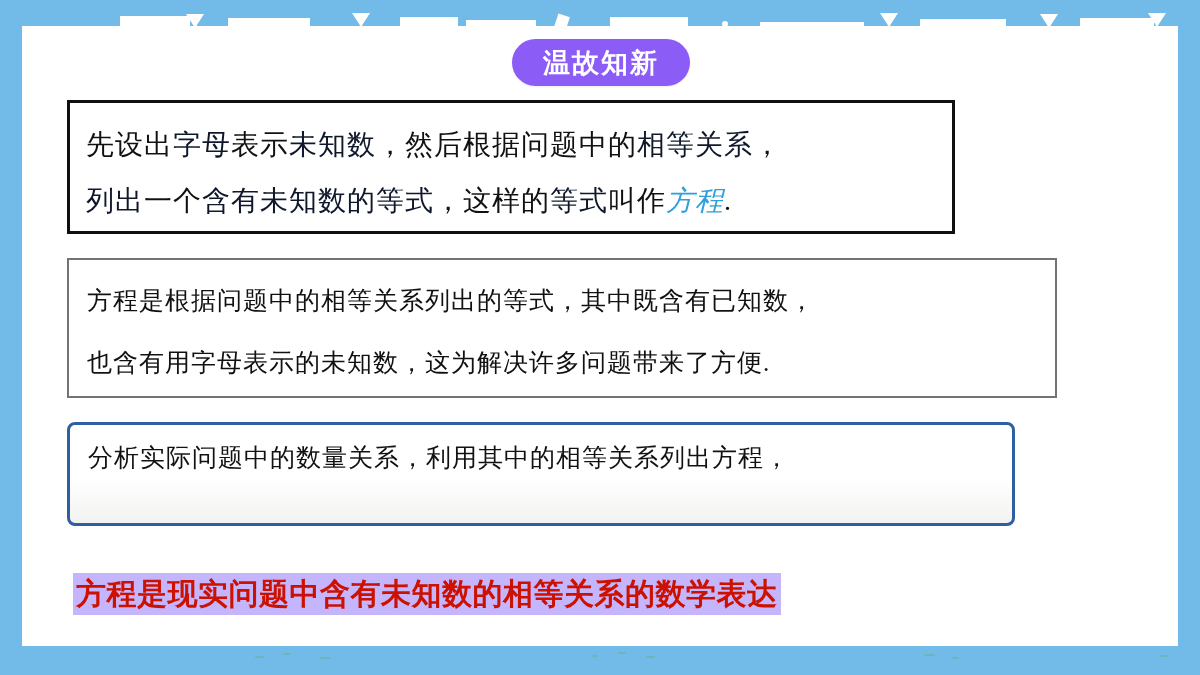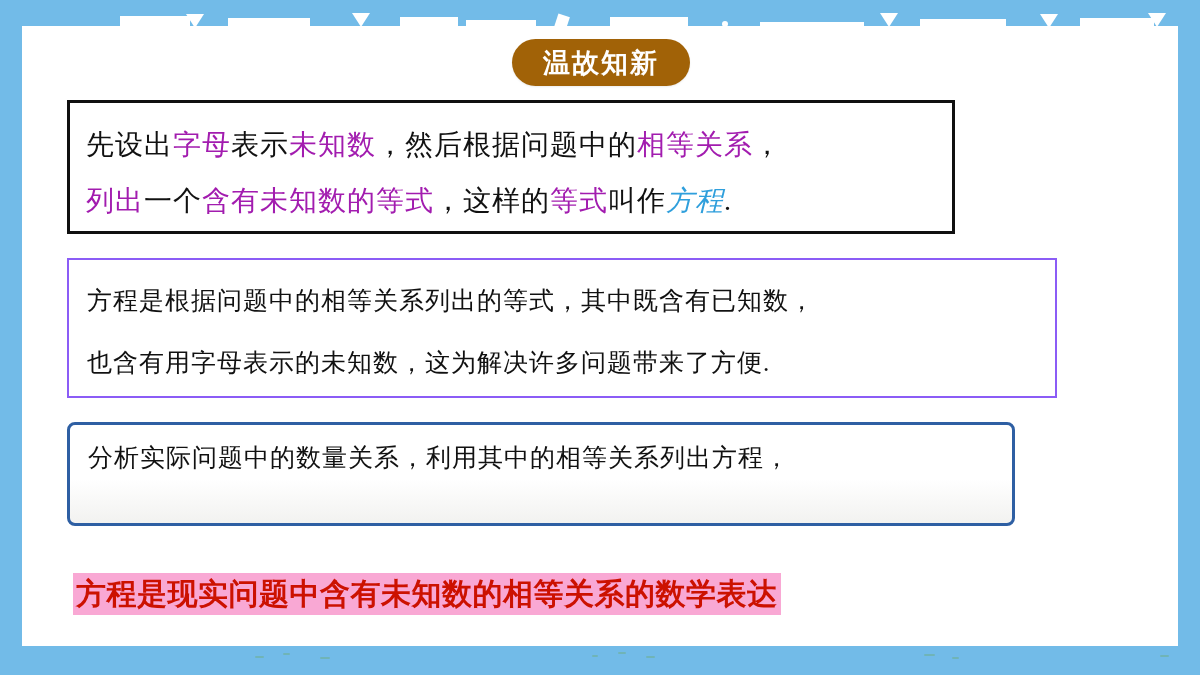--- a/index.html
+++ b/index.html
@@ -52,21 +52,21 @@
     pointer-events: none;
   }
 
   
   #badge {
     position: absolute;
     left: 512px;
     top: 39px;
     width: 178px;
     height: 47px;
-    background: #a16207;
+    background: #8b5cf6;
     border-radius: 24px;
     display: flex;
     align-items: center;
     justify-content: center;
     box-shadow: 0 1px 2px rgba(0,0,0,.08);
   }
   #badge span {
     color: #ffffff;
     font-family: "Liberation Sans", "DejaVu Sans", sans-serif;
     font-weight: bold;
@@ -92,30 +92,30 @@
     width: 888px;
     height: 134px;
     border: 3px solid #101010;
     padding: 14px 0 0 16px;
   }
   #box1 .line {
     font-size: 28px;
     line-height: 56px;
     letter-spacing: 1px;
   }
-  .red  { color: #a21caf; }
+  .red  { color: #0f172a; }
   .blue { color: #2f9fdc; font-style: italic; }
 
   
   #box2 {
     left: 67px;
     top: 258px;
     width: 990px;
     height: 140px;
-    border: 2px solid #8b5cf6;
+    border: 2px solid #737373;
     padding: 10px 0 0 18px;
   }
   #box2 .line {
     font-size: 25px;
     line-height: 62px;
     letter-spacing: 1px;
   }
 
   
   #box3 {
@@ -133,21 +133,21 @@
     line-height: 38px;
     letter-spacing: 1px;
   }
 
   
   #highlight {
     position: absolute;
     left: 73px;
     top: 573px;
     height: 42px;
-    background: #f9a8d4;
+    background: #c4b5fd;
     display: flex;
     align-items: center;
     padding: 0 3px;
   }
   #highlight span {
     color: #cc1100;
     font-family: "Liberation Sans", "DejaVu Sans", sans-serif;
     font-weight: bold;
     font-size: 30px;
     letter-spacing: 0.5px;

